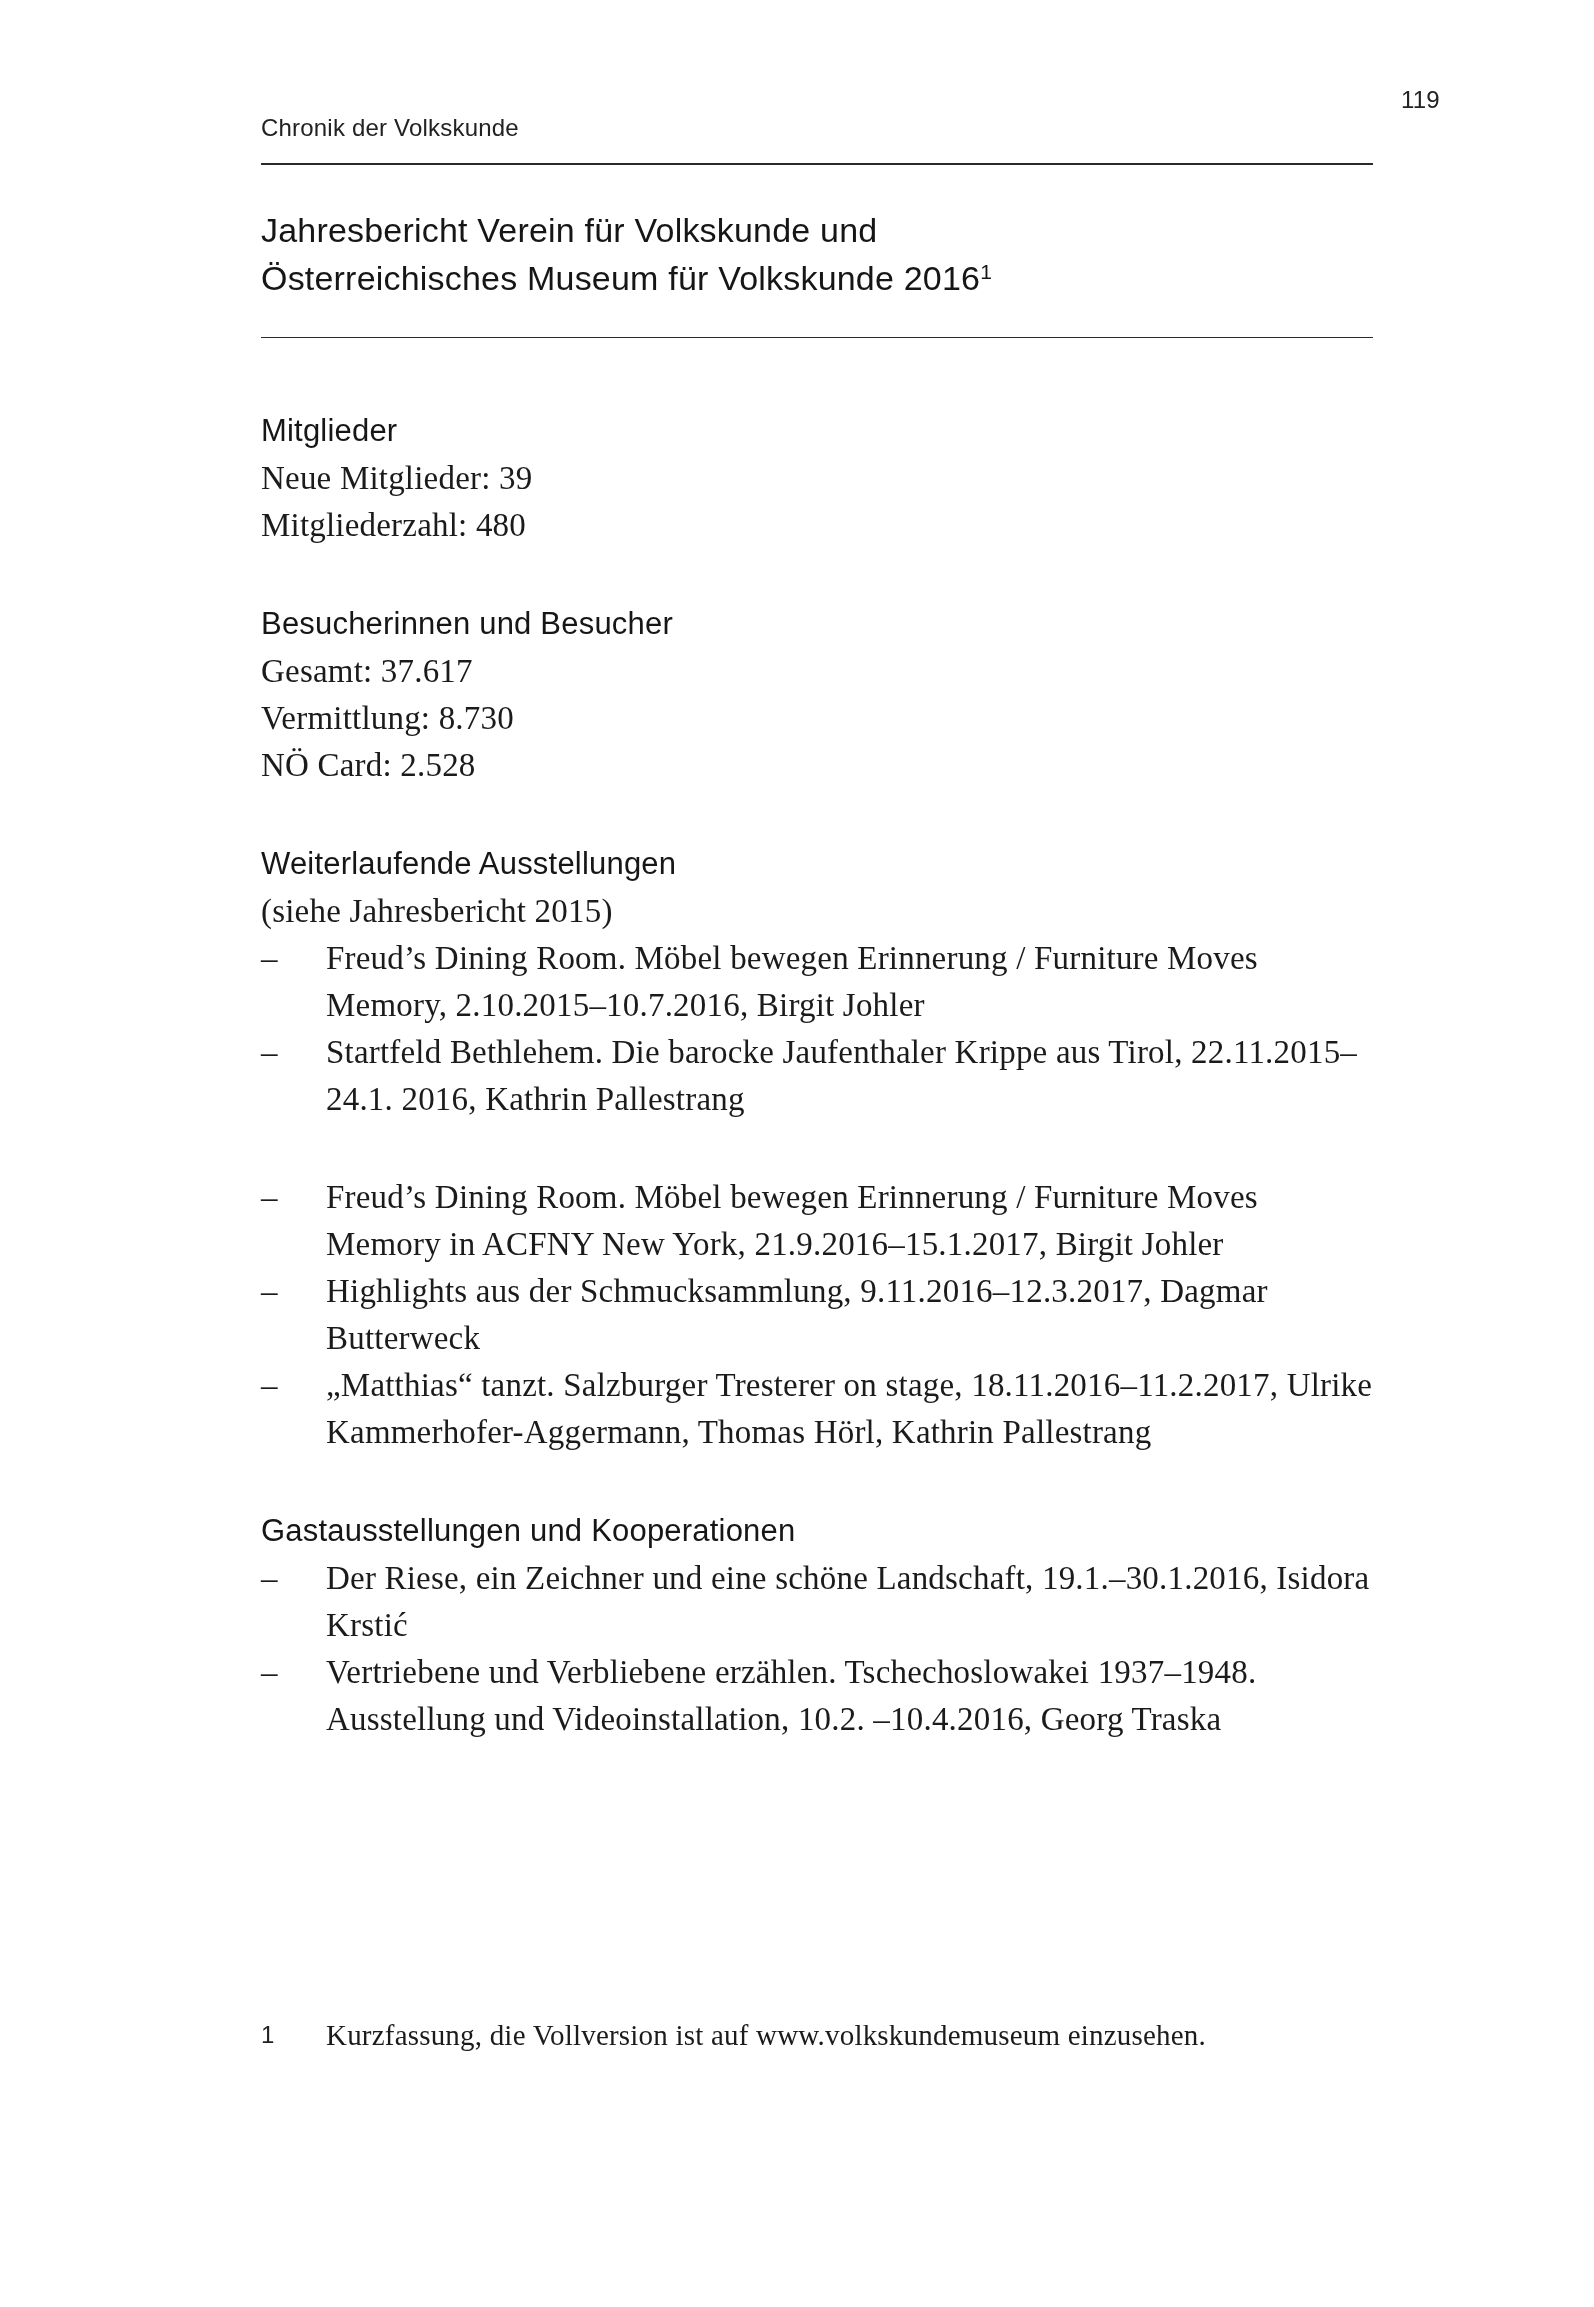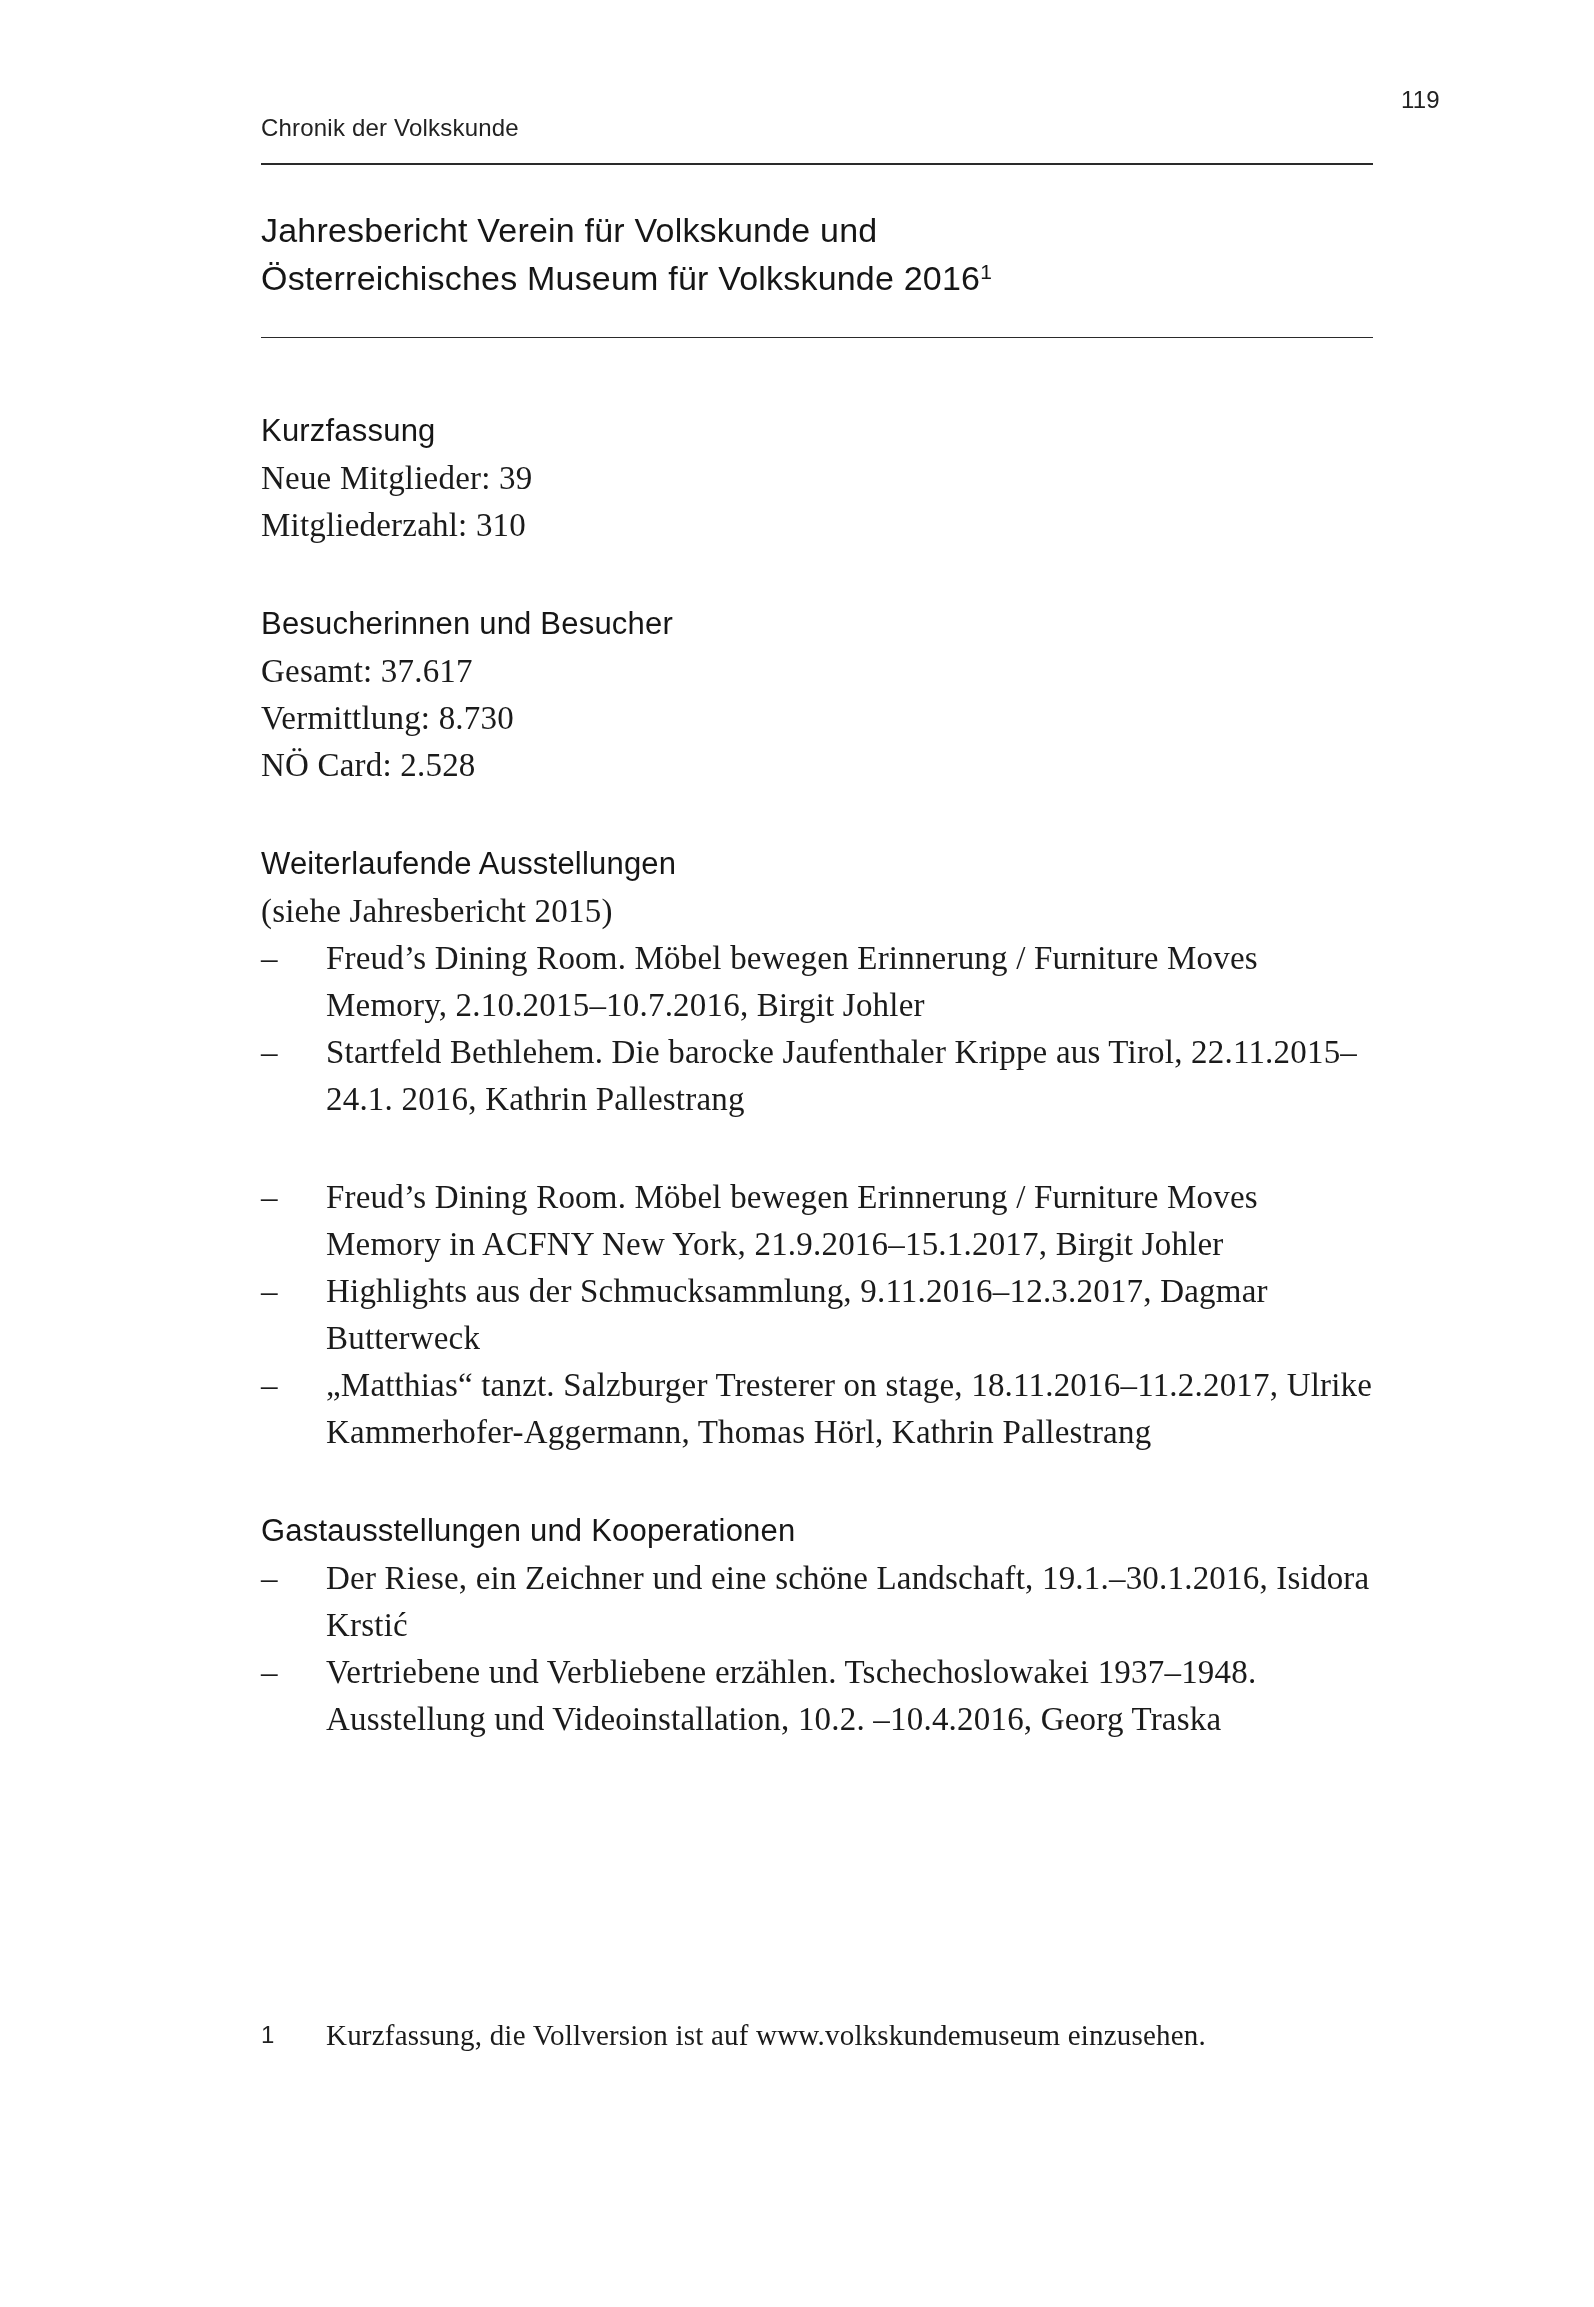--- a/index.html
+++ b/index.html
@@ -121,23 +121,23 @@
   <header class="running-head">
     <span>Chronik der Volkskunde</span>
     <span class="pagenum">119</span>
   </header>
   <div class="rule"></div>
 
   <h1><span>Jahresbericht Verein für Volkskunde und</span><br><span>Österreichisches Museum für Volkskunde 2016</span><sup>1</sup></h1>
   <div class="rule title-rule"></div>
 
   <section class="sec first">
-    <h2>Kurzfassung</h2>
+    <h2>Mitglieder</h2>
     <p class="line">Neue Mitglieder: 39</p>
-    <p class="line">Mitgliederzahl: 310</p>
+    <p class="line">Mitgliederzahl: 480</p>
   </section>
 
   <section class="sec">
     <h2>Besucherinnen und Besucher</h2>
     <p class="line">Gesamt: 37.617</p>
     <p class="line">Vermittlung: 8.730</p>
     <p class="line">NÖ Card: 2.528</p>
   </section>
 
   <section class="sec">

